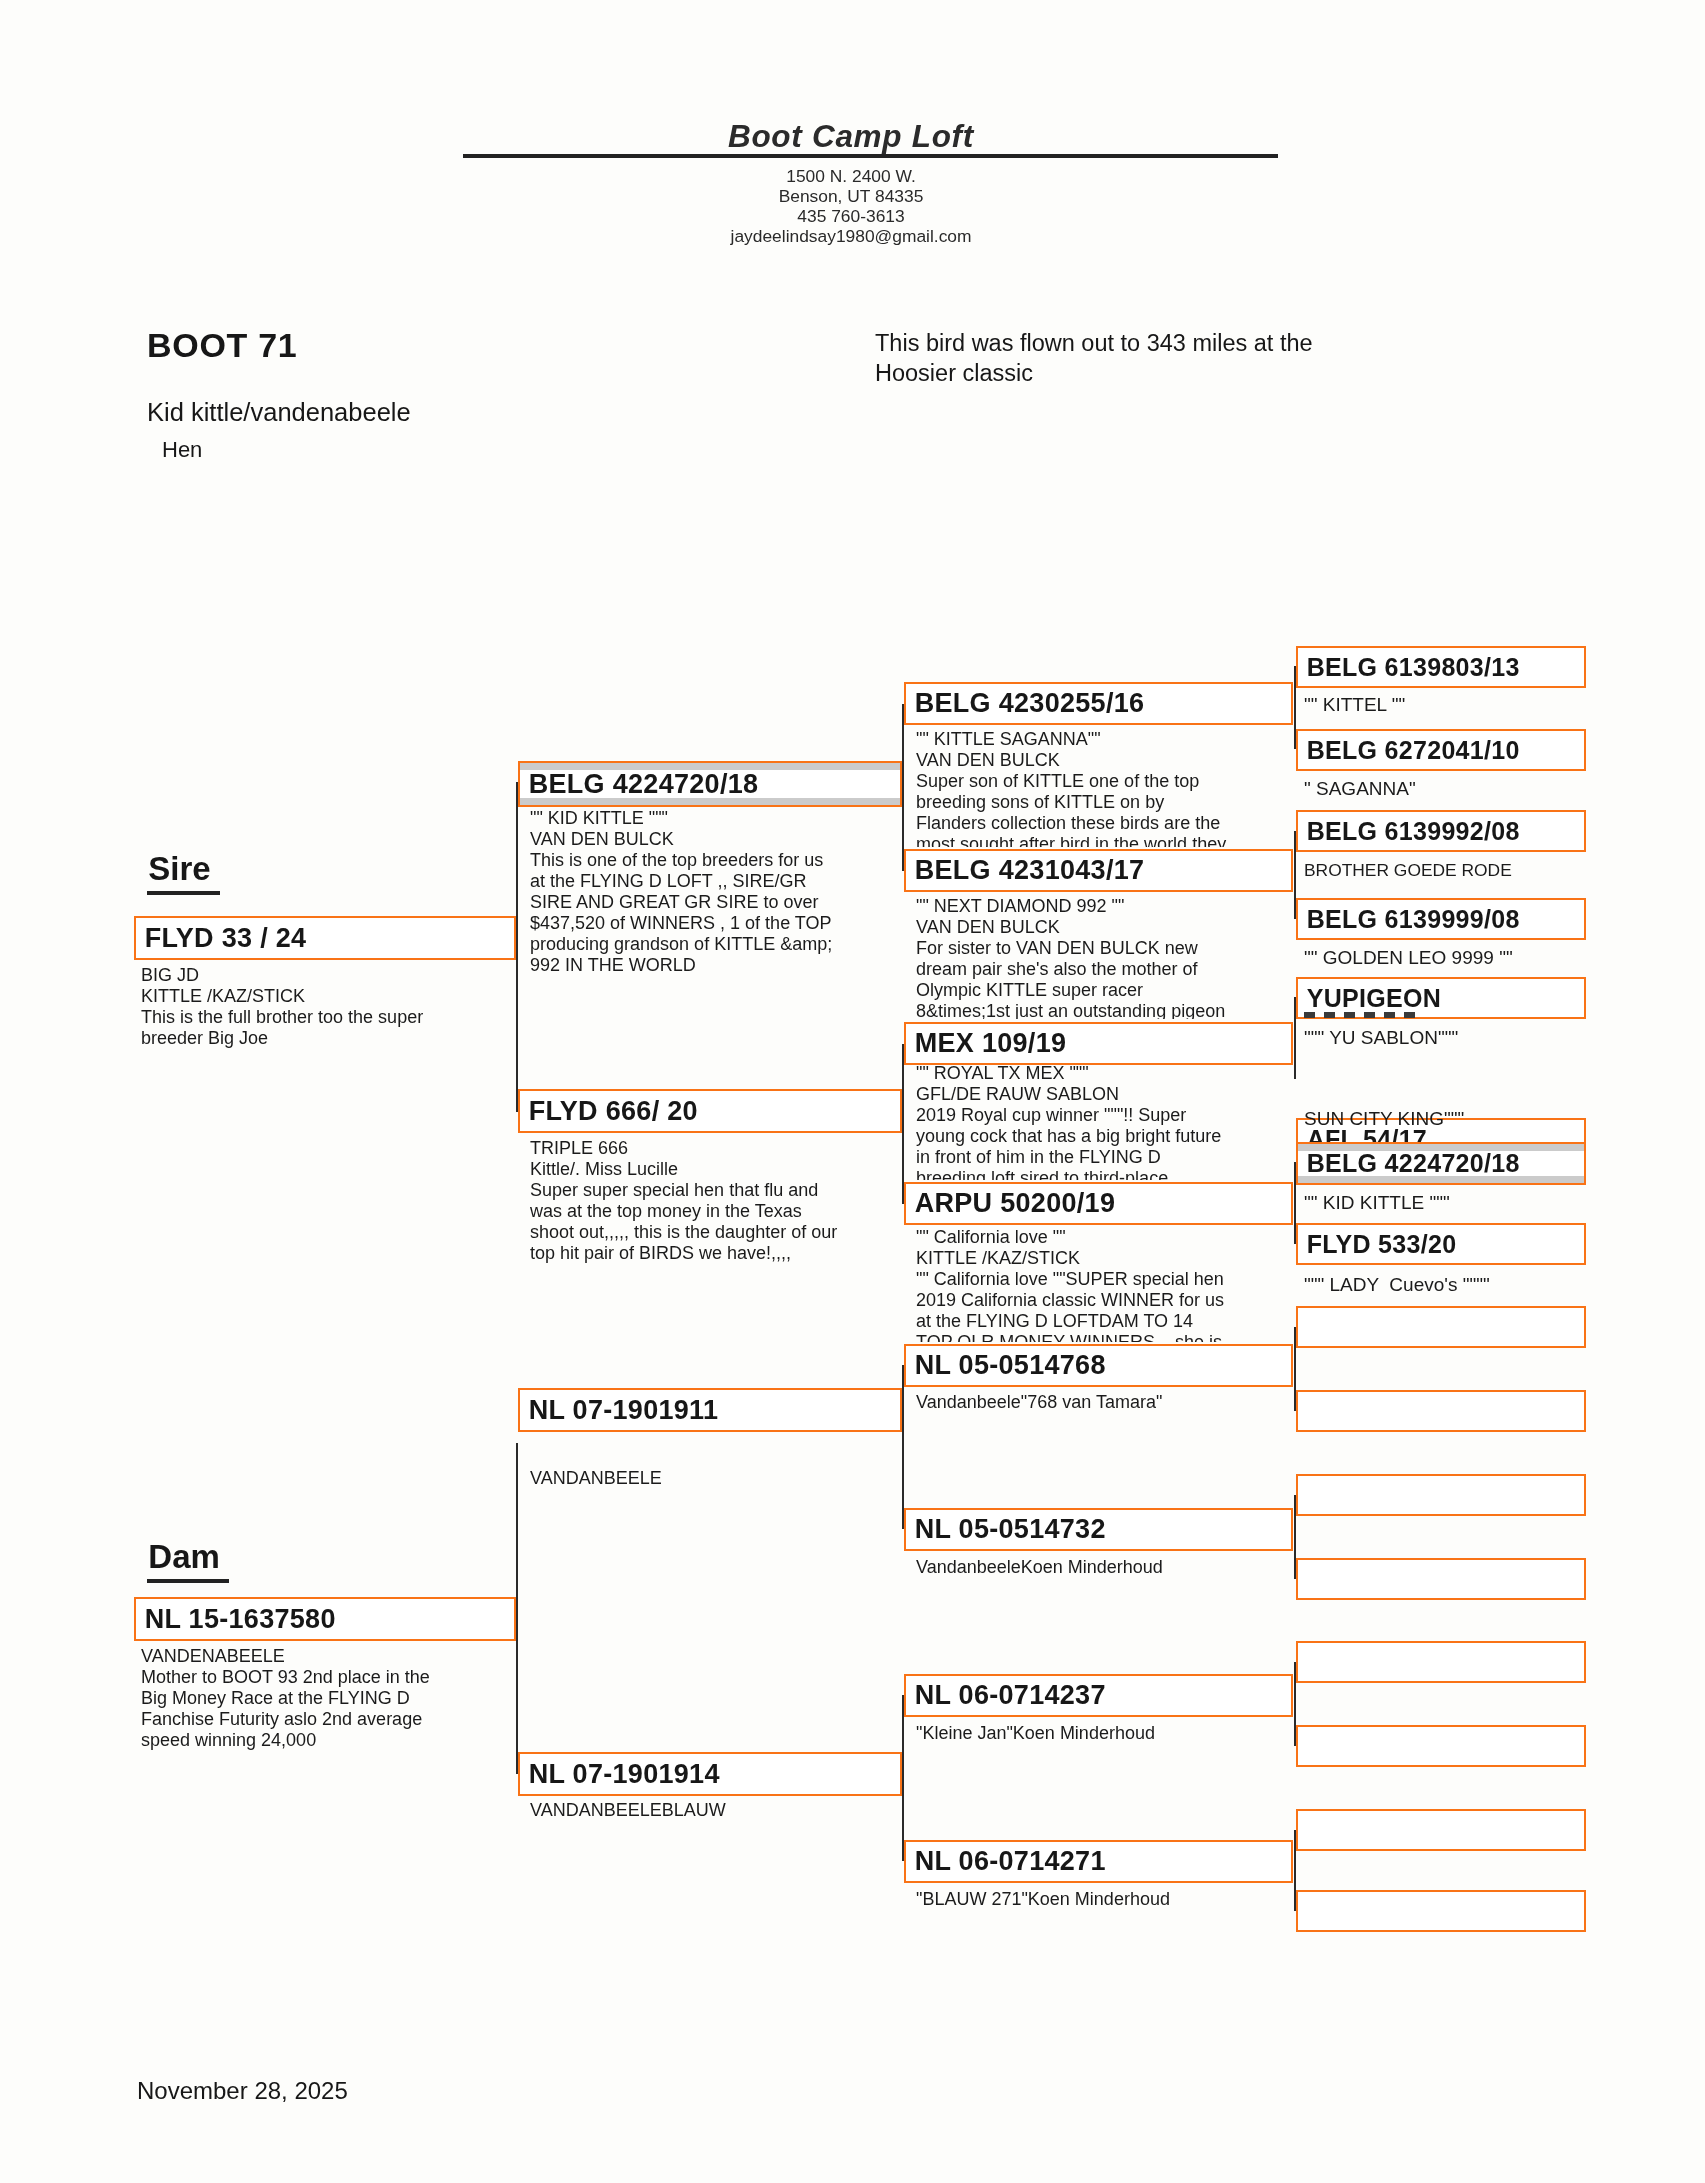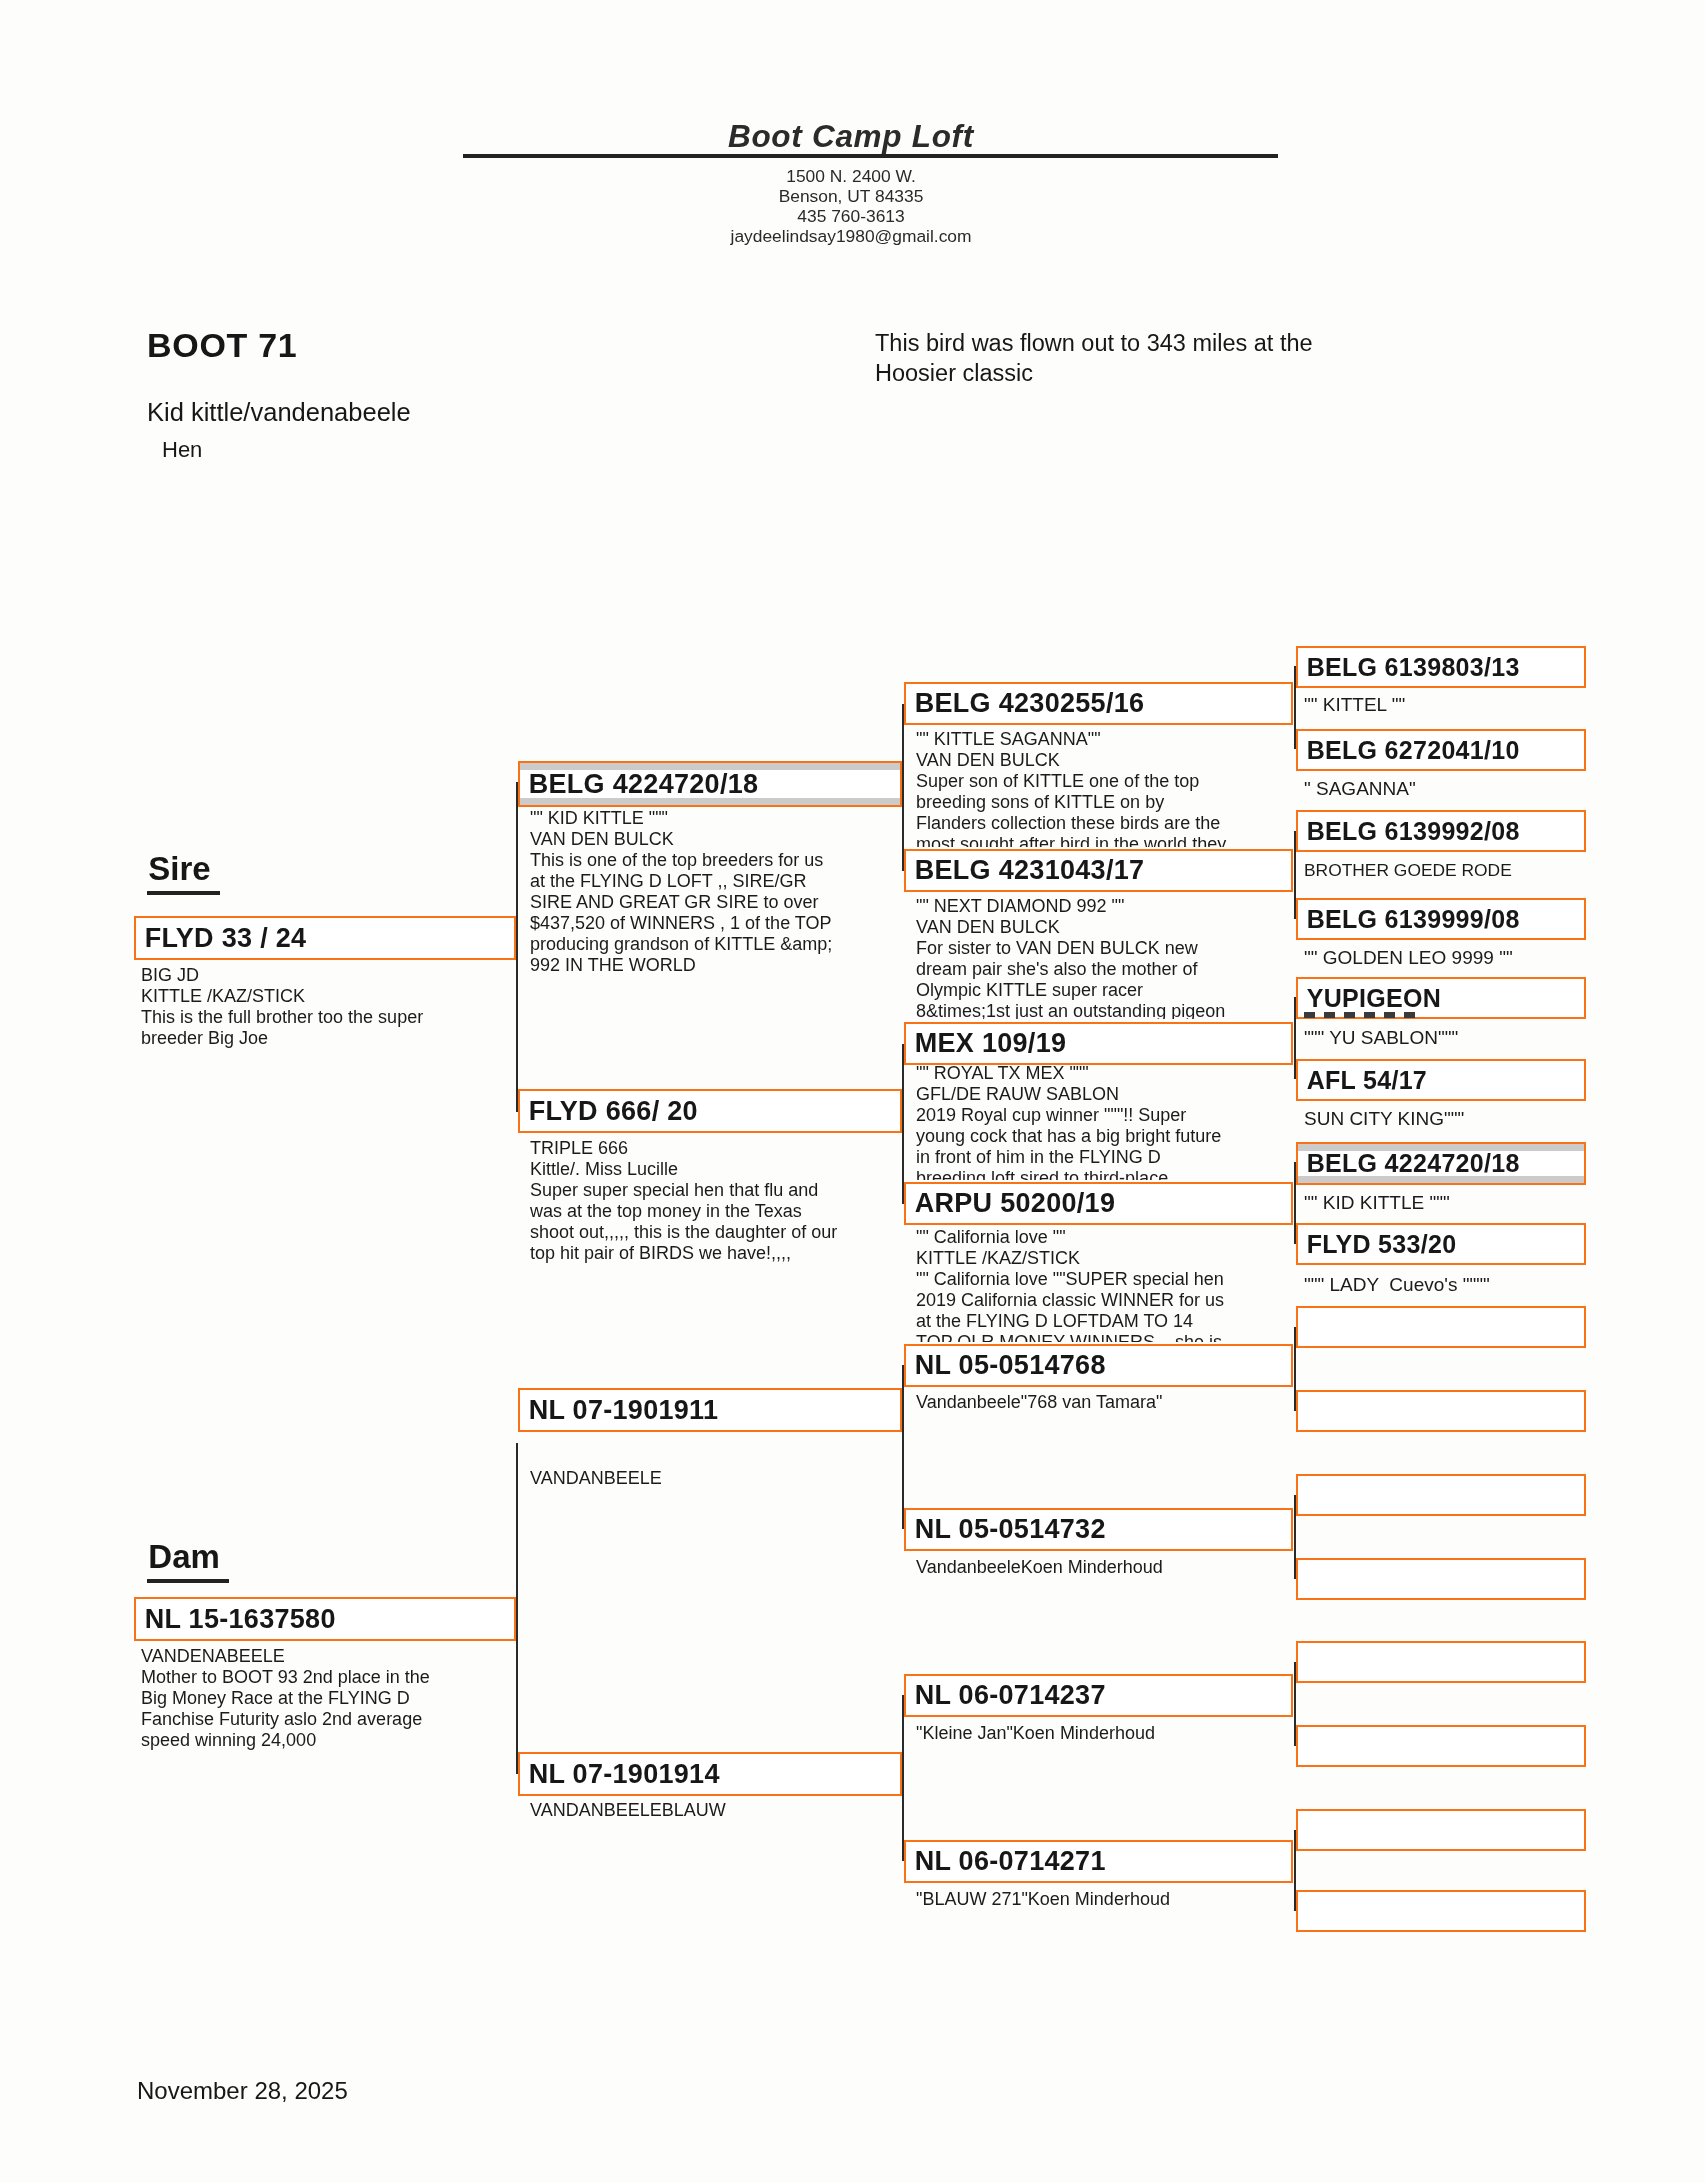--- a/index.html
+++ b/index.html
@@ -175,21 +175,21 @@
 
   <div class="box g4" style="left:1296px;top:898px;width:290px;">BELG 6139999/08</div>
   <div class="g4label" style="left:1304px;top:947px;">"" GOLDEN LEO 9999 ""</div>
 
   <div class="box g4" style="left:1296px;top:977px;width:290px;">YUPIGEON</div>
   <div class="abs" style="left:1296px;top:977px;width:290px;height:42px;pointer-events:none;">
     <div class="clip-artifact"></div>
   </div>
   <div class="g4label" style="left:1304px;top:1027px;">""" YU SABLON"""</div>
 
-  <div class="box g4" style="left:1296px;top:1059px;width:290px;text-align:center;">AFL 54/17</div>
+  <div class="box g4" style="left:1296px;top:1118px;width:290px;text-align:center;">AFL 54/17</div>
   <div class="g4label" style="left:1304px;top:1108px;">SUN CITY KING"""</div>
 
   <div class="box g4 shaded" style="left:1296px;top:1142px;width:290px;height:43px;">BELG 4224720/18</div>
   <div class="g4label" style="left:1304px;top:1192px;">"" KID KITTLE """</div>
 
   <div class="box g4" style="left:1296px;top:1223px;width:290px;">FLYD 533/20</div>
   <div class="g4label" style="left:1304px;top:1274px;">""" LADY  Cuevo's """"</div>
 
   <div class="box g4" style="left:1296px;top:1306px;width:290px;"></div>
   <div class="box g4" style="left:1296px;top:1390px;width:290px;"></div>

